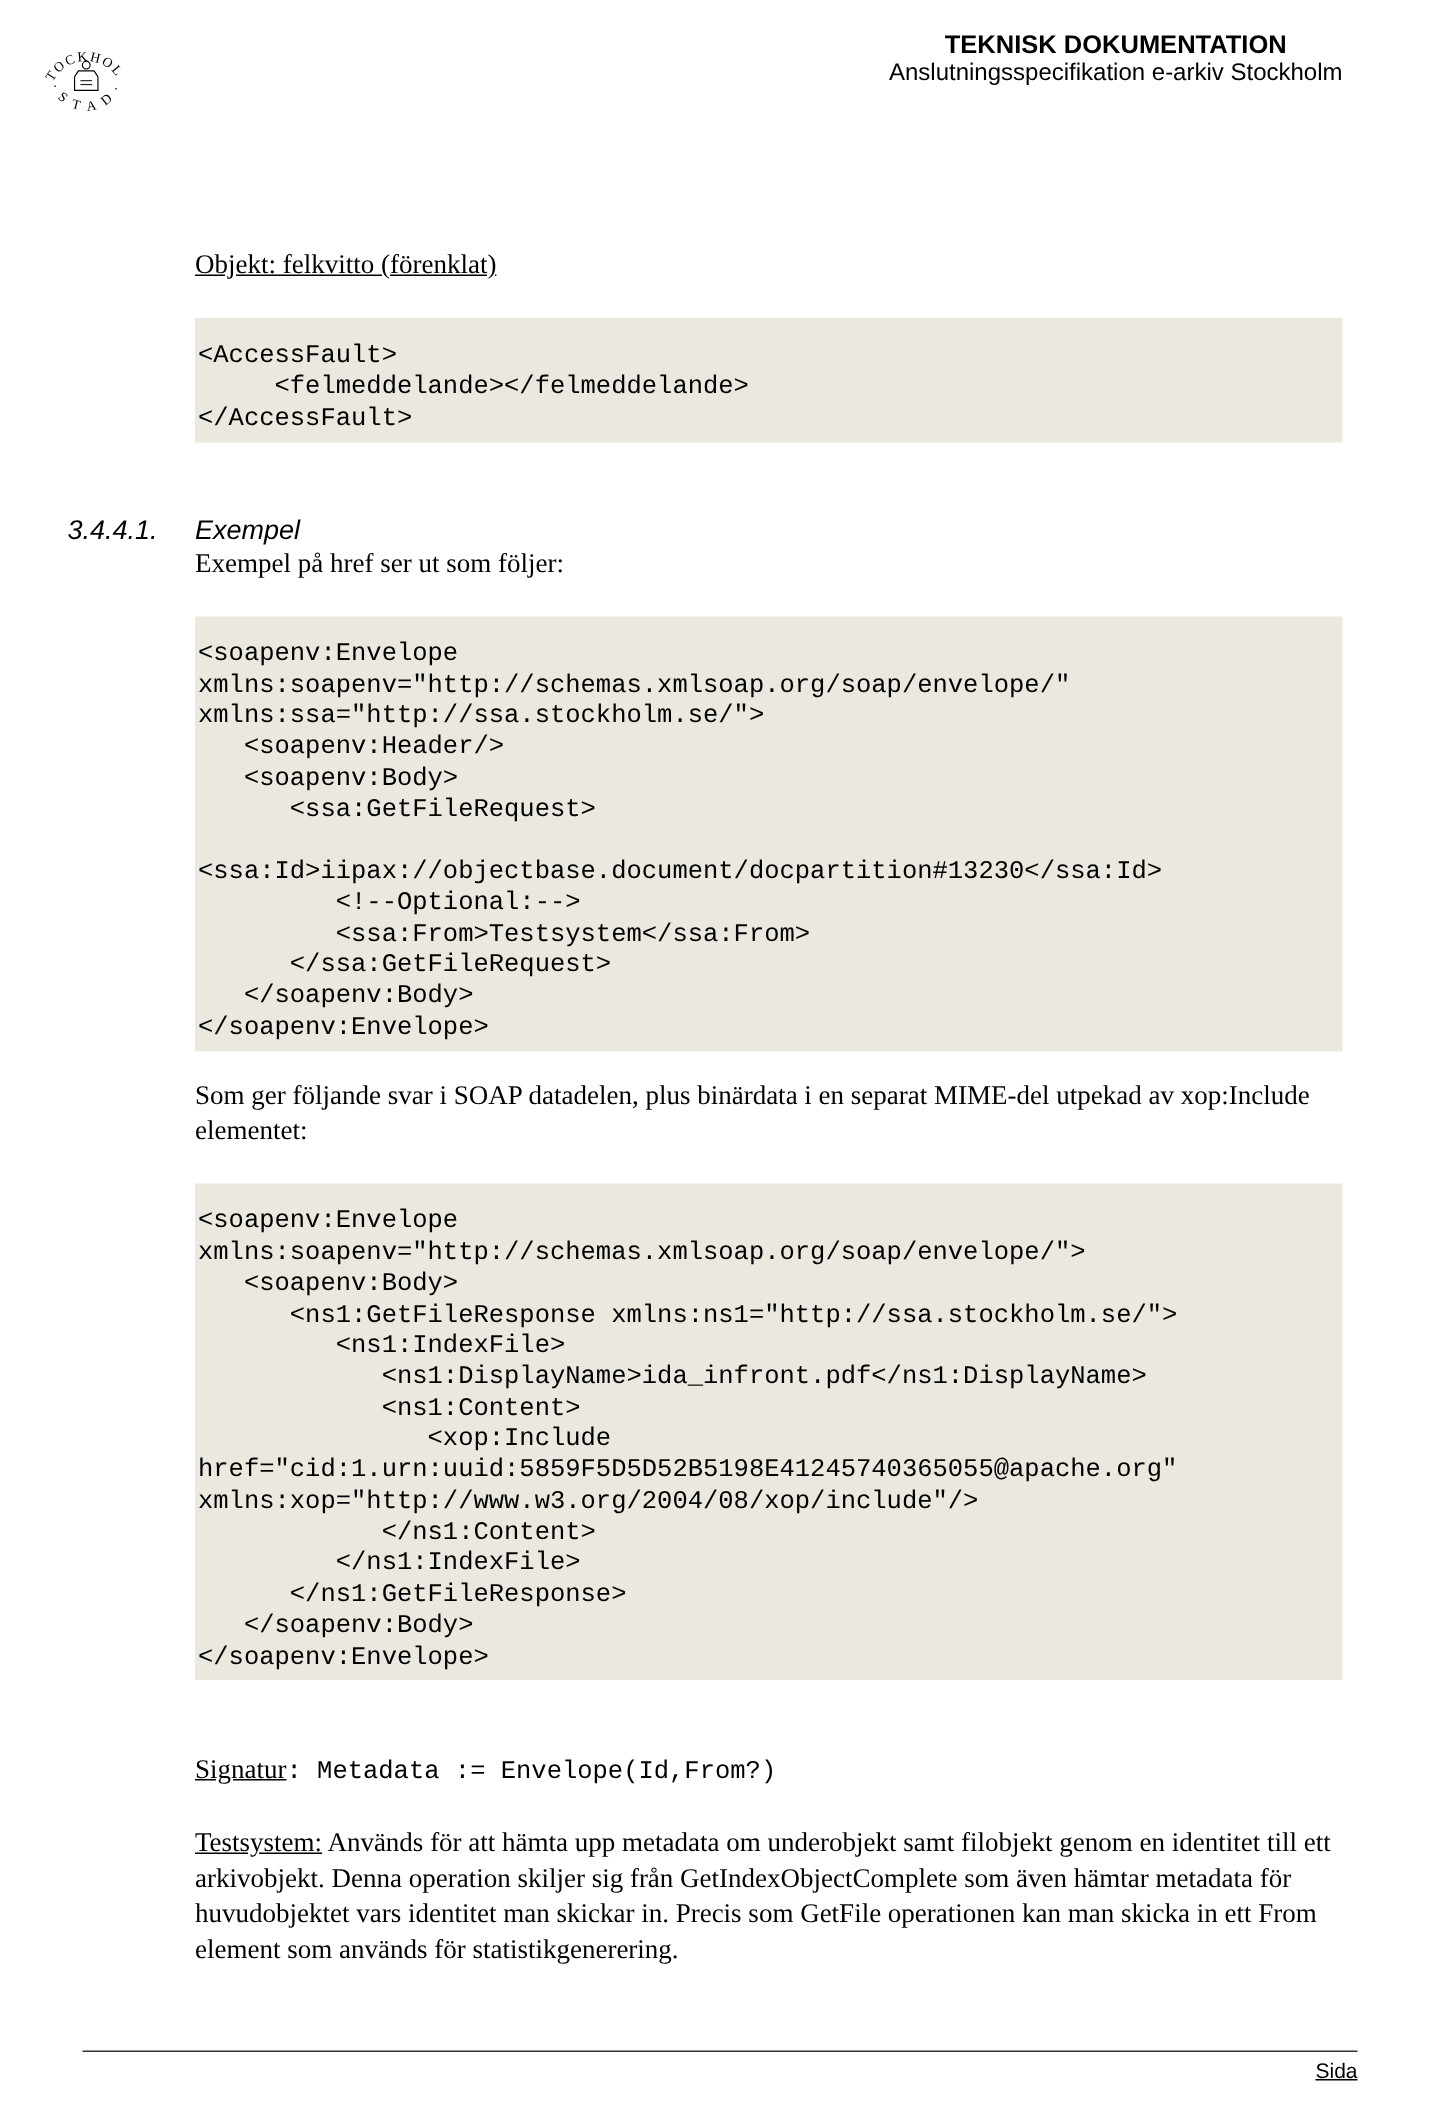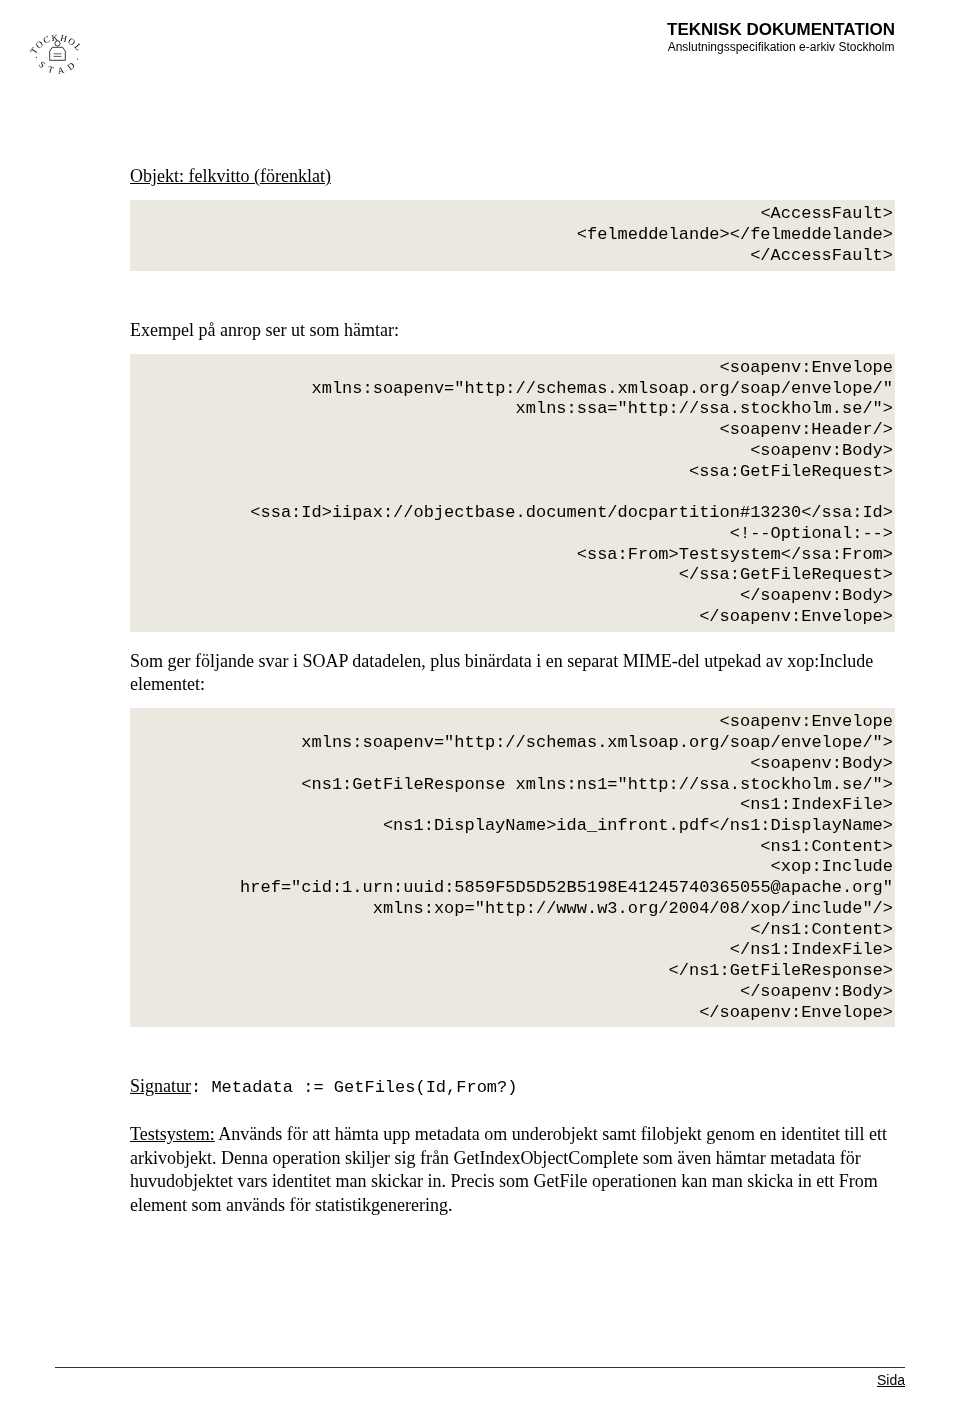--- a/index.html
+++ b/index.html
@@ -31,21 +31,21 @@
   .header-text {
     text-align: center;
     font-family: Arial, Helvetica, sans-serif;
     margin-right: 10px;
   }
   .header-text .h1 {
     font-weight: bold;
     font-size: 17px;
   }
   .header-text .h2 {
-    font-size: 12px;
+    font-size: 16px;
   }
   .content {
     margin-left: 75px;
     margin-right: 10px;
   }
   .section-row {
     display: flex;
     align-items: baseline;
   }
   .section-num {
@@ -78,24 +78,23 @@
   .code-inline {
     font-family: "Courier New", Courier, monospace;
     font-size: 17px;
   }
   .codebox {
     background: #ebe8df;
     font-family: "Courier New", Courier, monospace;
     font-size: 17px;
     line-height: 1.22;
     white-space: pre;
-    padding: 4px 2px 4px 2px;
-    margin: 12px 0 18px 0;
+    padding: 16px 2px 4px 2px;
+    margin: 24px 0 18px 0;
     overflow: hidden;
-    text-align: right;
   }
   .spacer-lg { height: 30px; }
   .spacer-md { height: 18px; }
   .footer {
     position: absolute;
     bottom: 18px;
     right: 55px;
     left: 55px;
     border-top: 1px solid #333;
     padding-top: 4px;
@@ -139,21 +138,25 @@
 
   <div class="content">
 
     <div class="para"><span class="ul">Objekt: felkvitto (förenklat)</span></div>
     <div class="codebox">&lt;AccessFault&gt;
      &lt;felmeddelande&gt;&lt;/felmeddelande&gt;
 &lt;/AccessFault&gt;</div>
 
     <div class="spacer-lg"></div>
 
-    <div class="para">Exempel på anrop ser ut som hämtar:</div>
+    <div class="section-row">
+      <span class="section-num">3.4.4.1.</span>
+      <span class="section-head italic">Exempel</span>
+    </div>
+    <div class="para">Exempel på href ser ut som följer:</div>
 
     <div class="codebox">&lt;soapenv:Envelope
 xmlns:soapenv="http://schemas.xmlsoap.org/soap/envelope/"
 xmlns:ssa="http://ssa.stockholm.se/"&gt;
    &lt;soapenv:Header/&gt;
    &lt;soapenv:Body&gt;
       &lt;ssa:GetFileRequest&gt;
 
 &lt;ssa:Id&gt;iipax://objectbase.document/docpartition#13230&lt;/ssa:Id&gt;
          &lt;!--Optional:--&gt;
@@ -177,21 +180,21 @@
             &lt;/ns1:Content&gt;
          &lt;/ns1:IndexFile&gt;
       &lt;/ns1:GetFileResponse&gt;
    &lt;/soapenv:Body&gt;
 &lt;/soapenv:Envelope&gt;
 </div>
 
     <div class="spacer-lg"></div>
 
     <div class="para">
-      <span class="ul">Signatur</span><span class="code-inline">: Metadata := GetFiles(Id,From?)</span>
+      <span class="ul">Signatur</span><span class="code-inline">: Metadata := Envelope(Id,From?)</span>
     </div>
 
     <div class="spacer-md"></div>
 
     <div class="para">
       <span class="ul">Testsystem:</span><span> Används för att hämta upp metadata om underobjekt samt filobjekt genom en identitet till ett arkivobjekt. Denna operation skiljer sig från GetIndexObjectComplete som även hämtar metadata för huvudobjektet vars identitet man skickar in. Precis som GetFile operationen kan man skicka in ett From element som används för statistikgenerering.</span>
     </div>
 
   </div>
 

